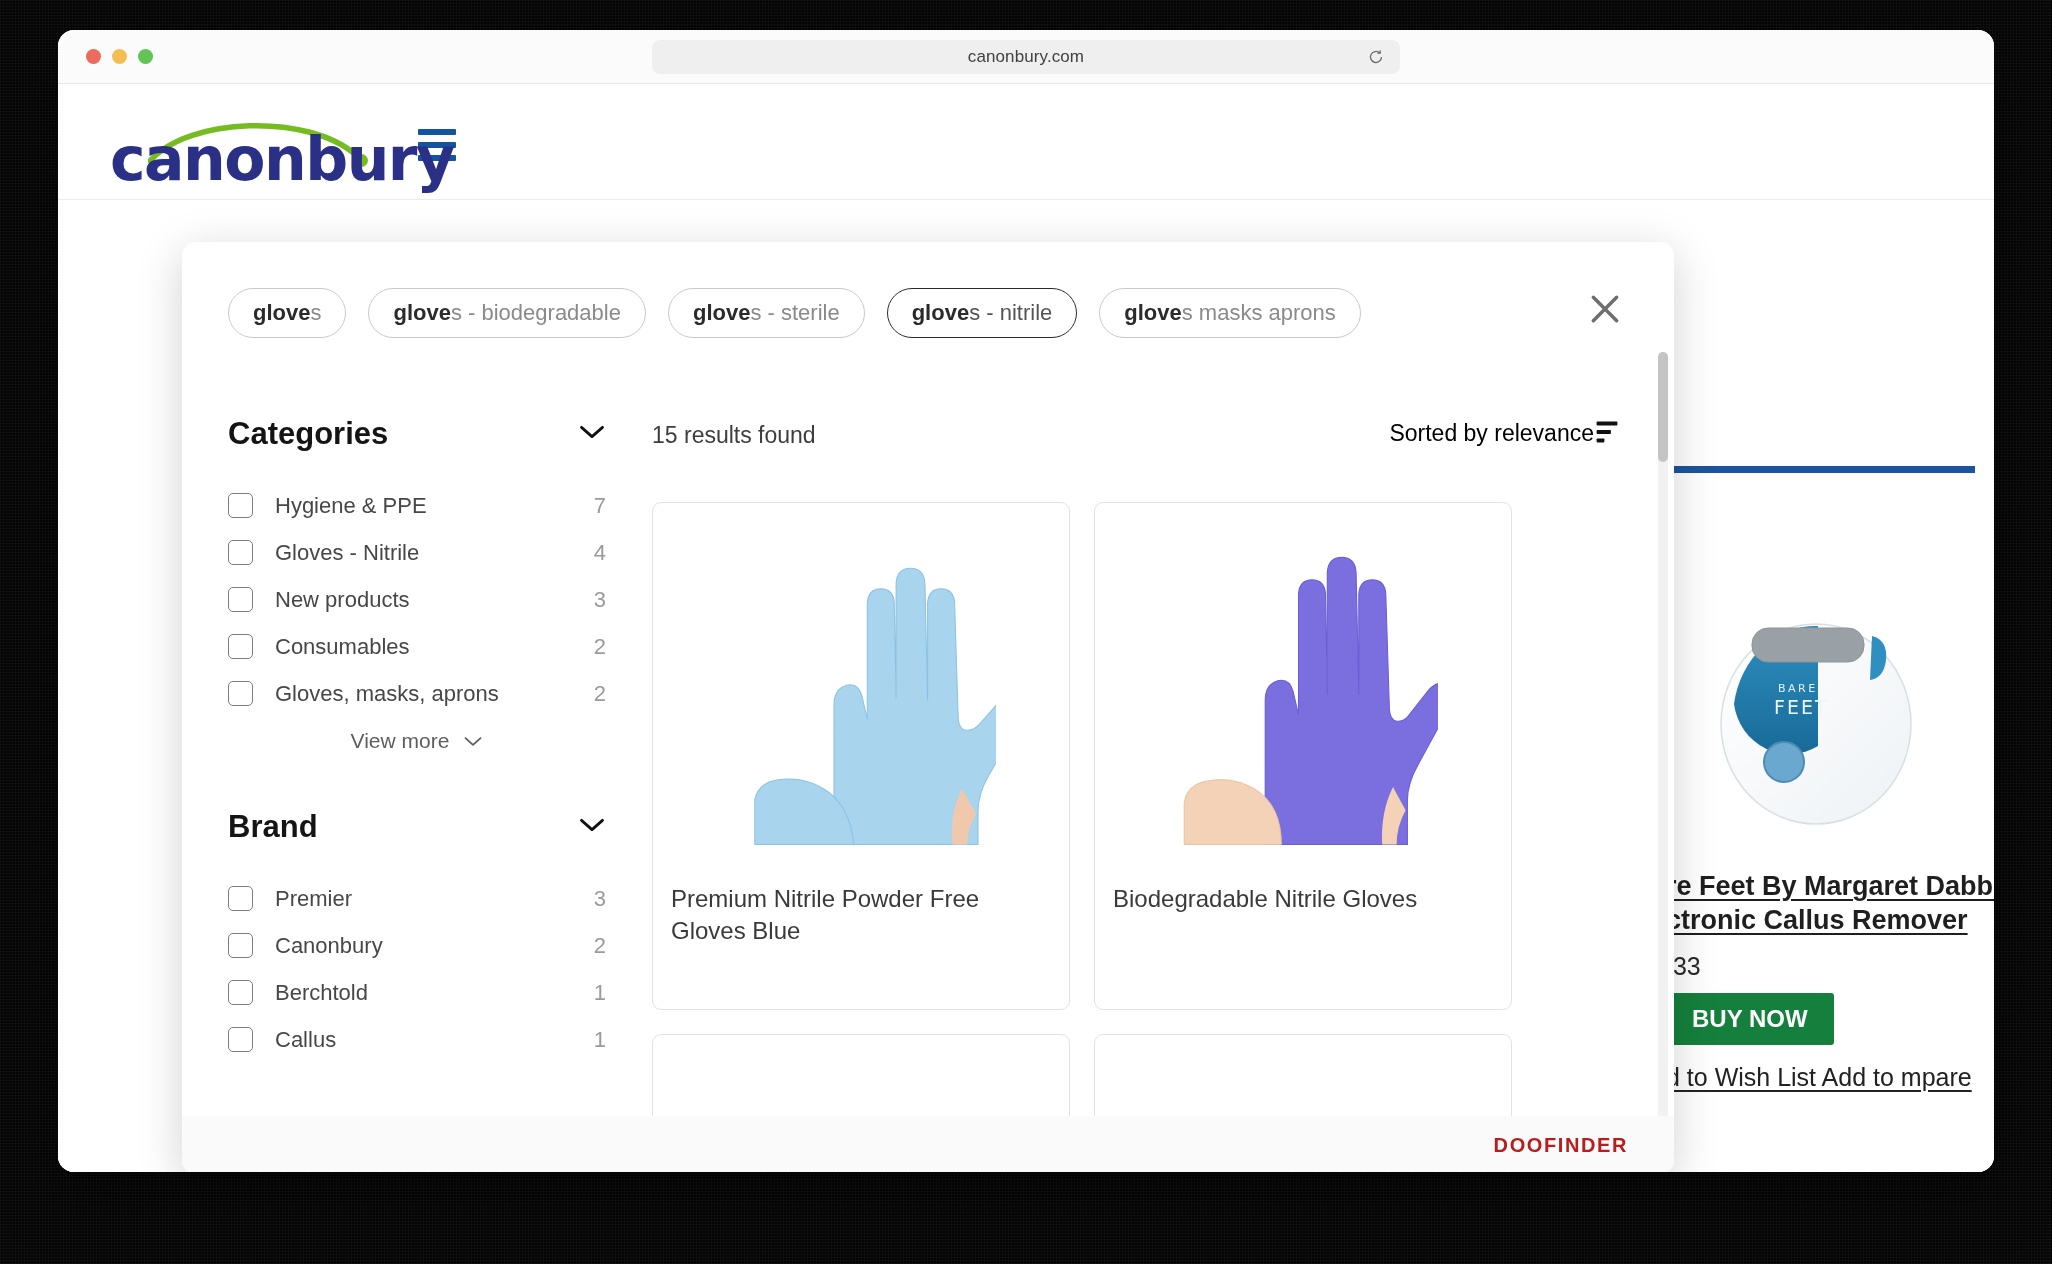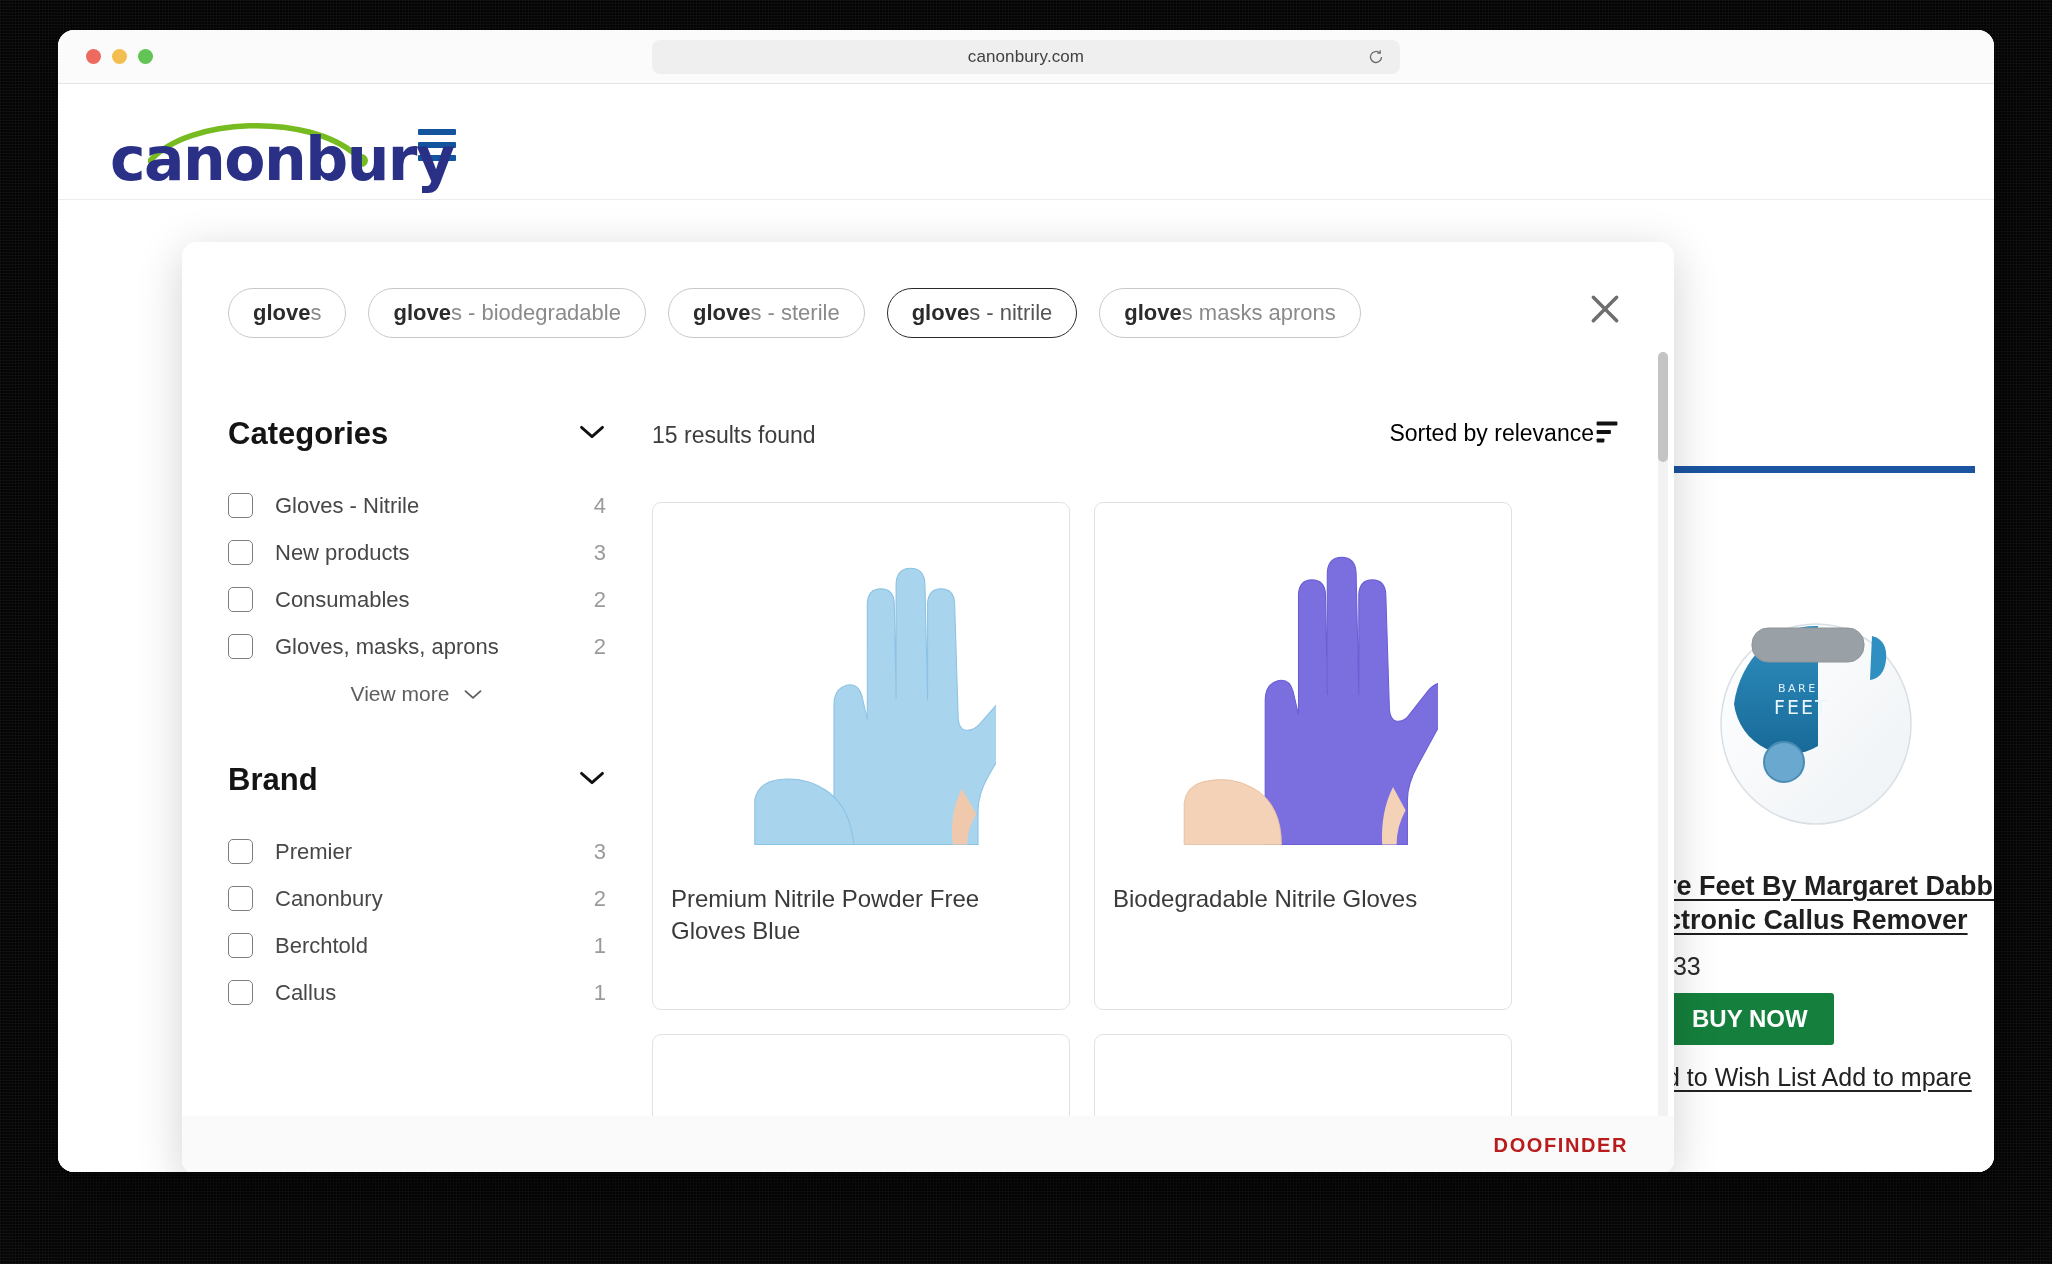--- a/index.html
+++ b/index.html
@@ -621,20 +621,25 @@
           <span class="facet-title">Categories</span>
           <span>
             <svg width="28" height="18" viewBox="0 0 24 14" fill="none" stroke="#111" stroke-width="2.4" stroke-linecap="round" stroke-linejoin="round">
                 <path d="M3 3 12 11 21 3"></path>
               </svg>
           </span>
         </div>
 
         <div class="facet-row">
           <span class="cbox"></span>
+          <span class="facet-label">Hygiene &amp; PPE</span>
+          <span class="facet-count">7</span>
+        </div>
+        <div class="facet-row">
+          <span class="cbox"></span>
           <span class="facet-label">Gloves - Nitrile</span>
           <span class="facet-count">4</span>
         </div>
         <div class="facet-row">
           <span class="cbox"></span>
           <span class="facet-label">New products</span>
           <span class="facet-count">3</span>
         </div>
         <div class="facet-row">
           <span class="cbox"></span>

